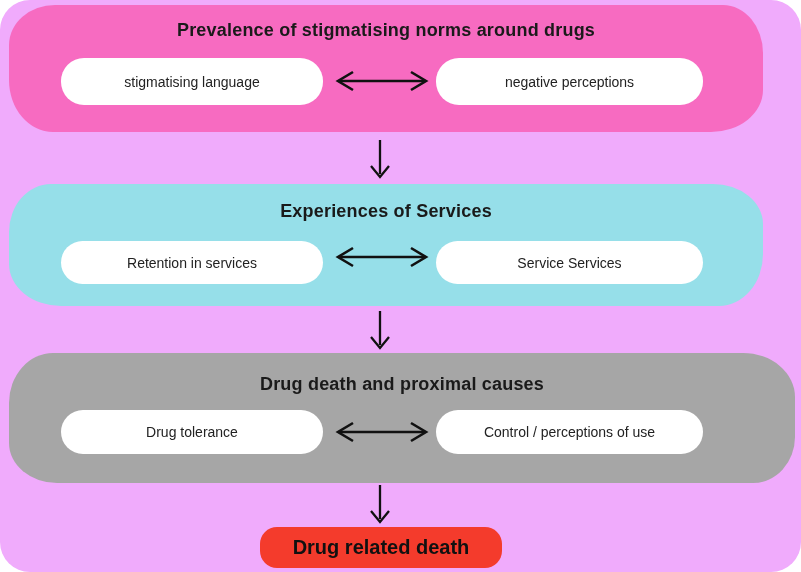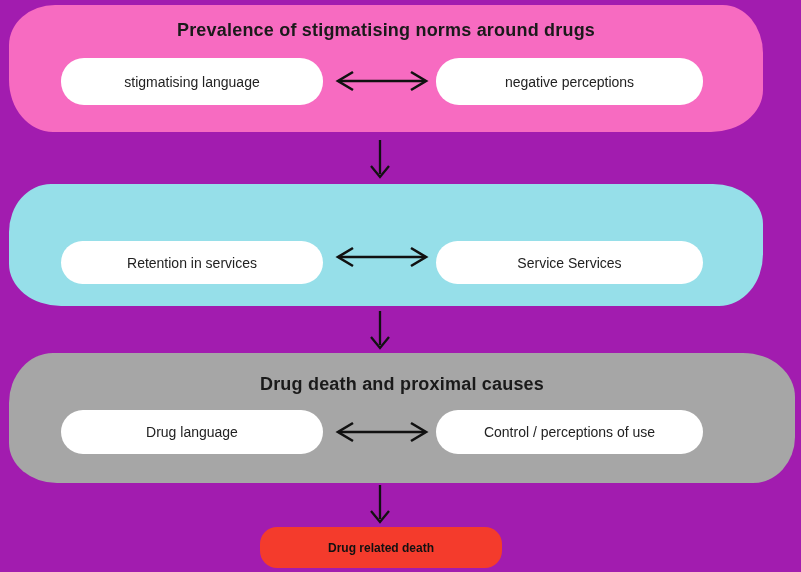--- a/index.html
+++ b/index.html
@@ -1,22 +1,23 @@
 <!DOCTYPE html>
 <html><head>
 <meta charset="utf-8">
 <style>
   html, body { margin: 0; padding: 0; background: #ffffff; }
   .canvas {
     position: relative;
     width: 801px;
     height: 572px;
-    background: #a21caf;
+    background: #f0abfc;
     font-family: "Liberation Sans", "DejaVu Sans", sans-serif;
     overflow: hidden;
+    border-radius: 30px;
   }
 
   
   .blob {
     position: absolute;
     left: 9px;
     width: 754px;
   }
   .blob-1 {
     top: 5px; height: 127px;
@@ -84,21 +85,21 @@
   .outcome {
     position: absolute;
     left: 260px;
     top: 527px;
     width: 242px;
     height: 41px;
     border-radius: 17px;
     display: flex;
     align-items: center;
     justify-content: center;
-    font-size: 12px;
+    font-size: 20px;
     font-weight: 700;
     color: #111111;
     white-space: nowrap;
   }
 
   .h-arrow svg, .v-arrow svg { display: block; width: 100%; height: 100%; }
   .arrow-stroke {
     fill: none;
     stroke: #111111;
     stroke-width: 2.6;
@@ -126,41 +127,42 @@
   </section>
 
   <div class="v-arrow va-1">
     <svg viewBox="0 0 26 40" aria-hidden="true">
       <line class="arrow-stroke" x1="13" y1="1" x2="13" y2="35"></line>
       <polyline class="arrow-stroke" points="4,27 13,38 22,27"></polyline>
     </svg>
   </div>
 
   <section class="blob blob-2 row-2" style="background-color: rgb(150, 223, 233);">
+    <h2 class="section-title t2">Experiences of Services</h2>
     <div class="pill pill-left">Retention in services</div>
     <div class="h-arrow ha-2">
       <svg viewBox="0 0 98 26" aria-hidden="true">
         <line class="arrow-stroke" x1="7" y1="13" x2="91" y2="13"></line>
         <polyline class="arrow-stroke" points="20,4 5,13 20,22"></polyline>
         <polyline class="arrow-stroke" points="78,4 93,13 78,22"></polyline>
       </svg>
     </div>
     <div class="pill pill-right">Service Services</div>
   </section>
 
   <div class="v-arrow va-2">
     <svg viewBox="0 0 26 40" aria-hidden="true">
       <line class="arrow-stroke" x1="13" y1="1" x2="13" y2="35"></line>
       <polyline class="arrow-stroke" points="4,27 13,38 22,27"></polyline>
     </svg>
   </div>
 
   <section class="blob blob-3 row-3" style="background-color: rgb(166, 166, 166); padding-left: 32px;">
     <h2 class="section-title t3">Drug death and proximal causes</h2>
-    <div class="pill pill-left">Drug language</div>
+    <div class="pill pill-left">Drug tolerance</div>
     <div class="h-arrow ha-3">
       <svg viewBox="0 0 98 26" aria-hidden="true">
         <line class="arrow-stroke" x1="7" y1="13" x2="91" y2="13"></line>
         <polyline class="arrow-stroke" points="20,4 5,13 20,22"></polyline>
         <polyline class="arrow-stroke" points="78,4 93,13 78,22"></polyline>
       </svg>
     </div>
     <div class="pill pill-right">Control / perceptions of use</div>
   </section>
 

